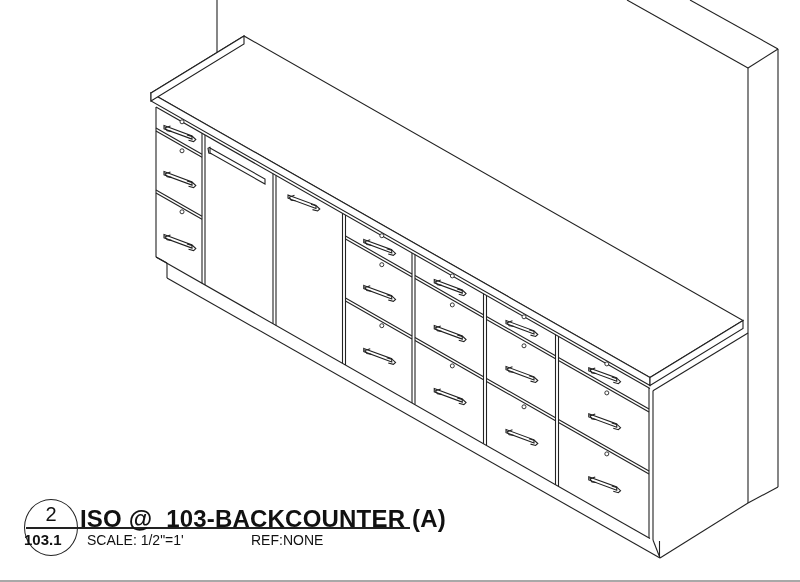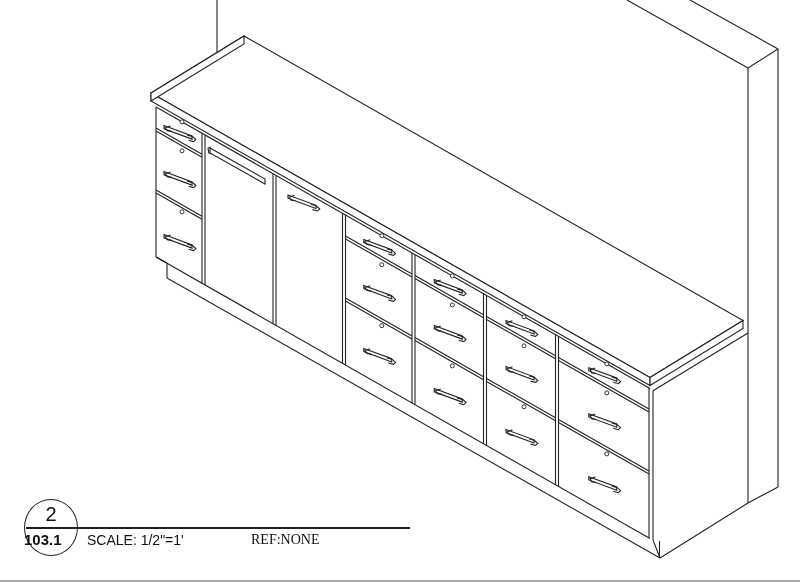--- a/index.html
+++ b/index.html
@@ -12,21 +12,21 @@
   .sheet svg circle{stroke:#222;stroke-width:.9;fill:#fff;}
   .abs{position:absolute;}
   .callout-circle{left:24px;top:499px;width:54px;height:57px;border:1.5px solid #222;
       border-radius:50%;box-sizing:border-box;background:transparent;}
   .tb-rule{left:26px;top:527px;width:384px;height:2px;background:#222;}
   .detail-num{left:24px;top:503px;width:54px;text-align:center;font-size:20px;line-height:22px;}
   .sheet-num{left:24px;top:531px;width:54px;text-align:left;font-size:15px;font-weight:bold;}
   .dwg-title{left:80px;top:505px;font-size:24px;font-weight:bold;white-space:pre;letter-spacing:.2px;}
   .tb-small{font-size:14px;line-height:16px;}
   .scale-label{left:87px;top:532px;}
-  .ref-label{left:251px;top:532px;font-family:Liberation Serif, serif;}
+  .ref-label{left:251px;top:532px;}
   .footer-rule{left:0;top:580px;width:800px;height:2px;background:#a8a8a8;}
 </style>
 </head>
 <body>
 
 <div class="sheet">
 
   <svg width="800" height="582" viewBox="0 0 800 582">
 
     <g>
@@ -210,17 +210,18 @@
             <path d="M611.75,486 L617.35,487.7 L620.55,490.7 L618.35,492.7 L613.25,491.3"></path>
           </g>
         </g>
       </g>
   </svg>
 
   <div class="abs callout-circle"></div>
   <div class="abs tb-rule"></div>
   <div class="abs detail-num">2</div>
   <div class="abs sheet-num">103.1</div>
+  <div class="abs dwg-title">ISO @  103-BACKCOUNTER (A)</div>
   <div class="abs tb-small scale-label">SCALE: 1/2"=1'</div>
   <div class="abs tb-small ref-label">REF:NONE</div>
 
   <div class="abs footer-rule"></div>
 </div>
 
 </body></html>

